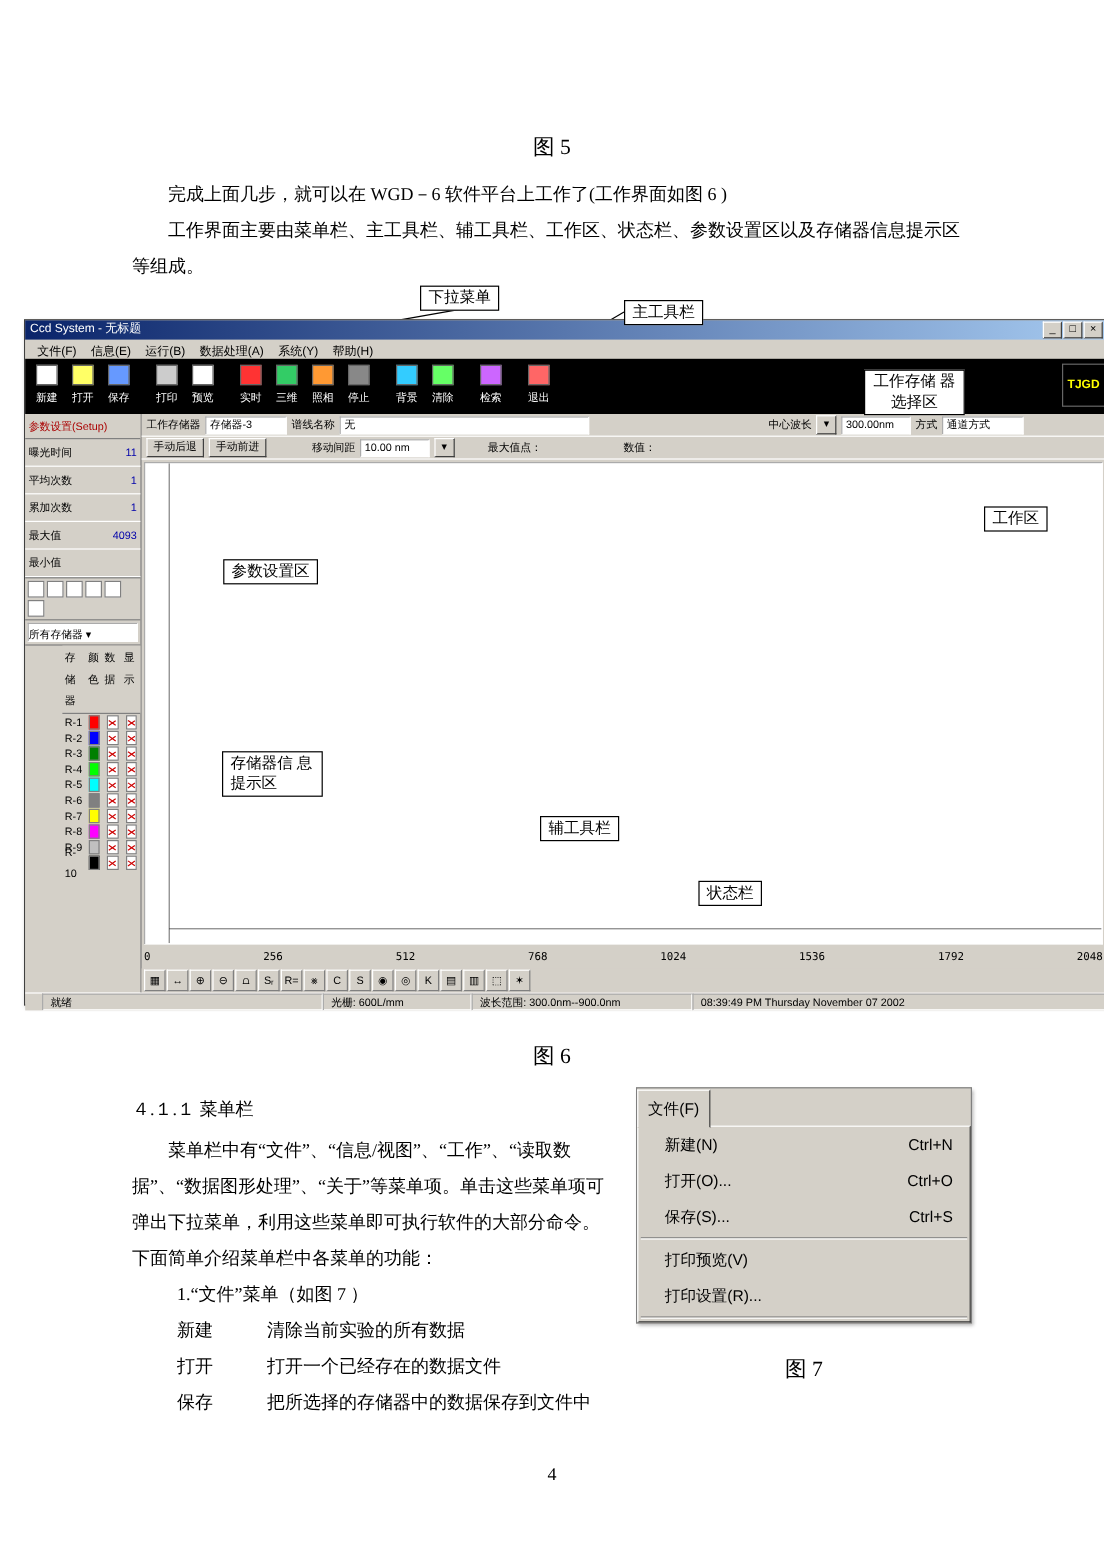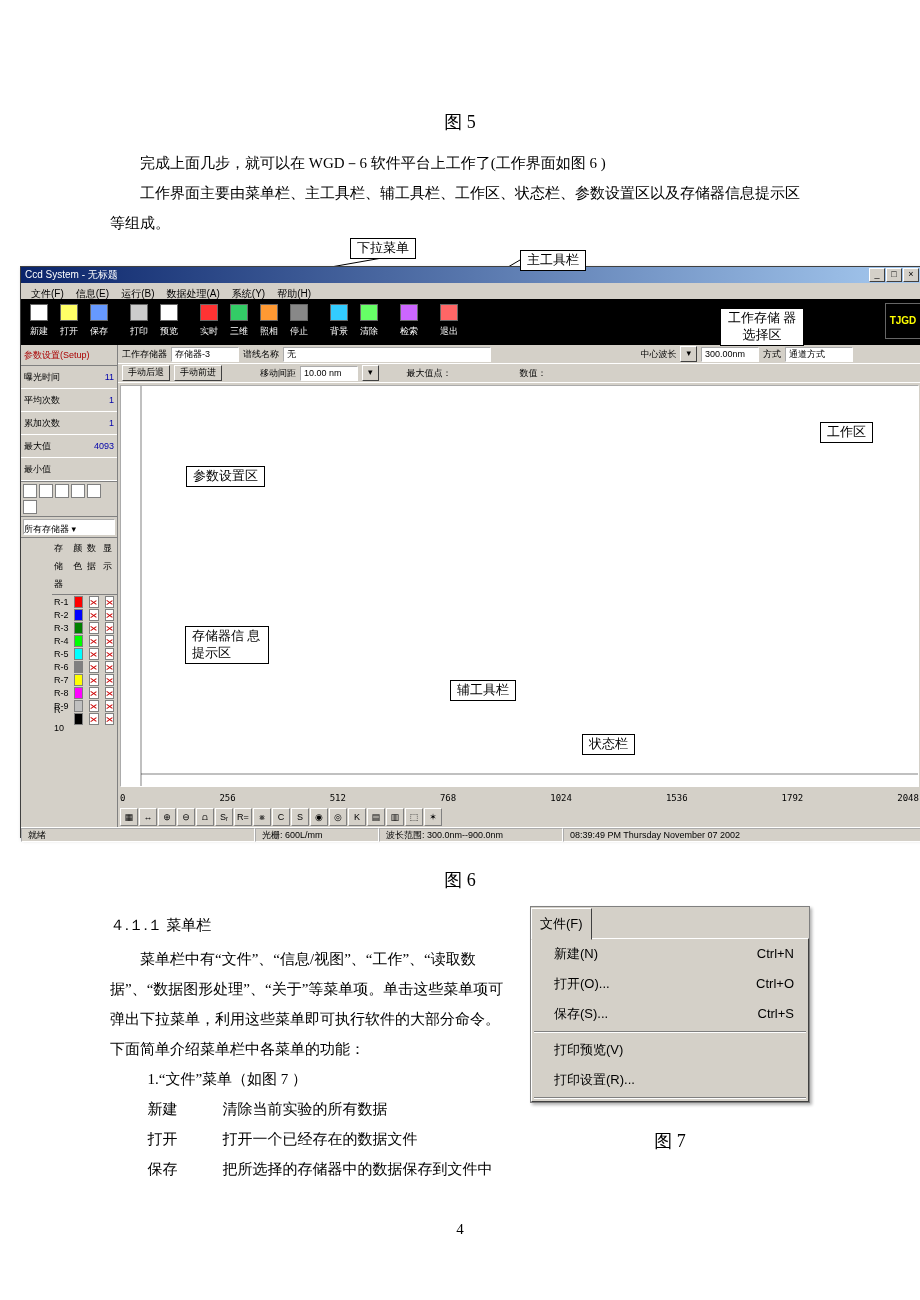--- a/index.html
+++ b/index.html
@@ -247,20 +247,21 @@
     background: #d4d0c8;
     font-size: 9px;
     display: flex; align-items: center; justify-content: center;
   }
   .statusbar {
     height: 14px;
     display: flex;
     font-size: 9px;
     background: #d4d0c8;
     border-top: 1px solid #fff;
+    padding-left: 14px;
   }
   .status-cell {
     border: 1px inset #fff;
     padding: 0 6px;
     line-height: 13px;
   }
   
   .file-menu-wrap {
     float: right;
     width: 280px;

